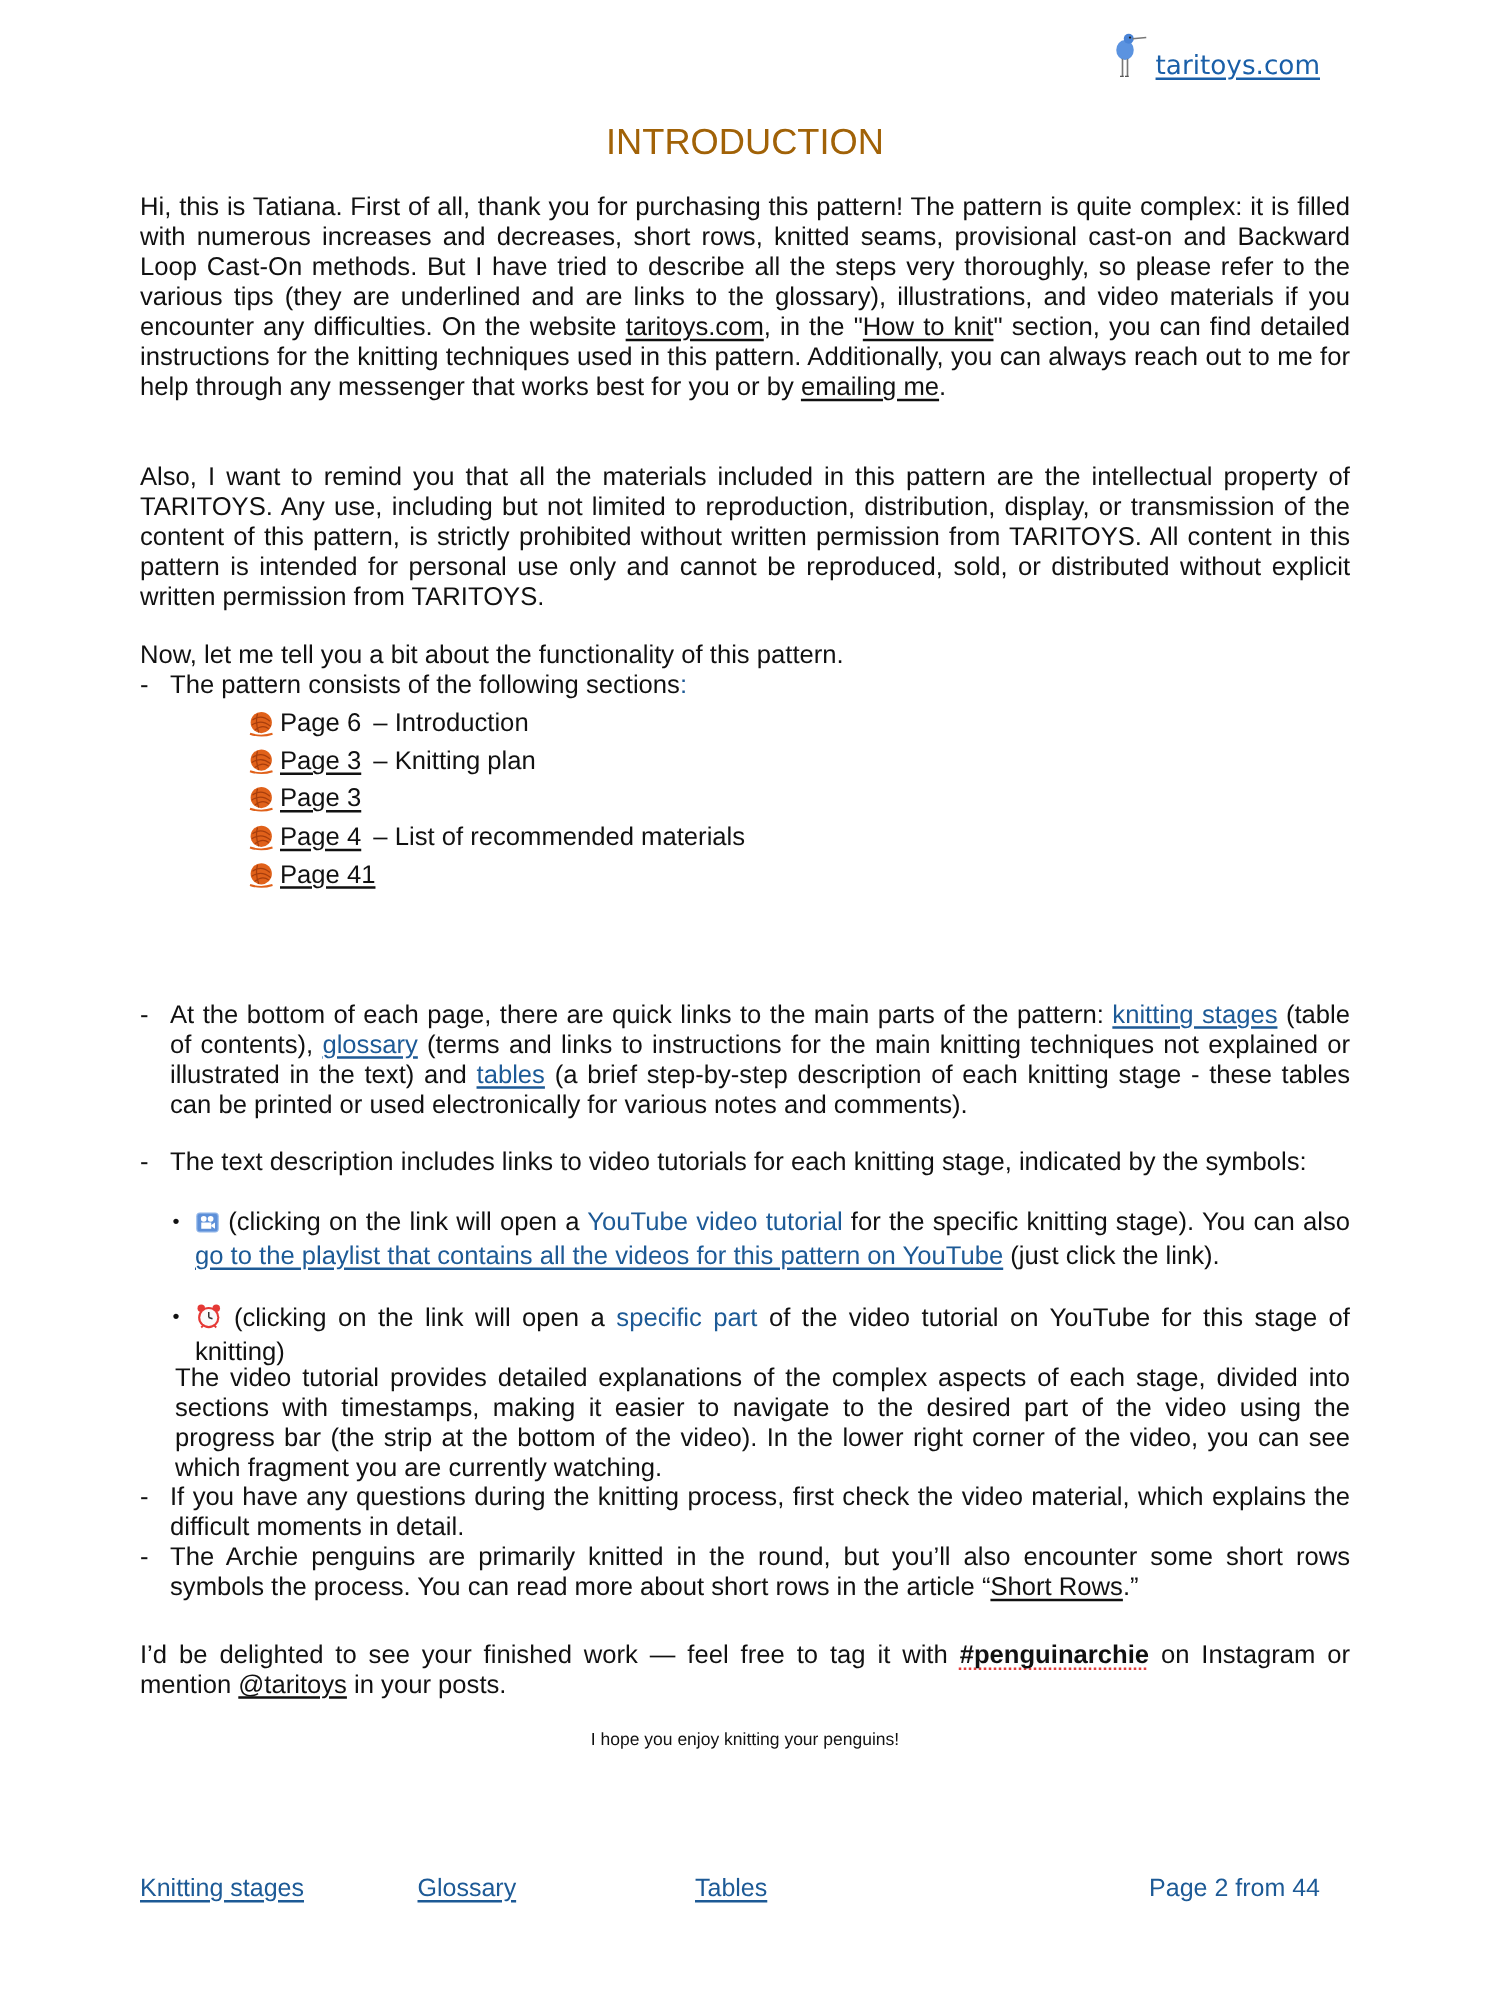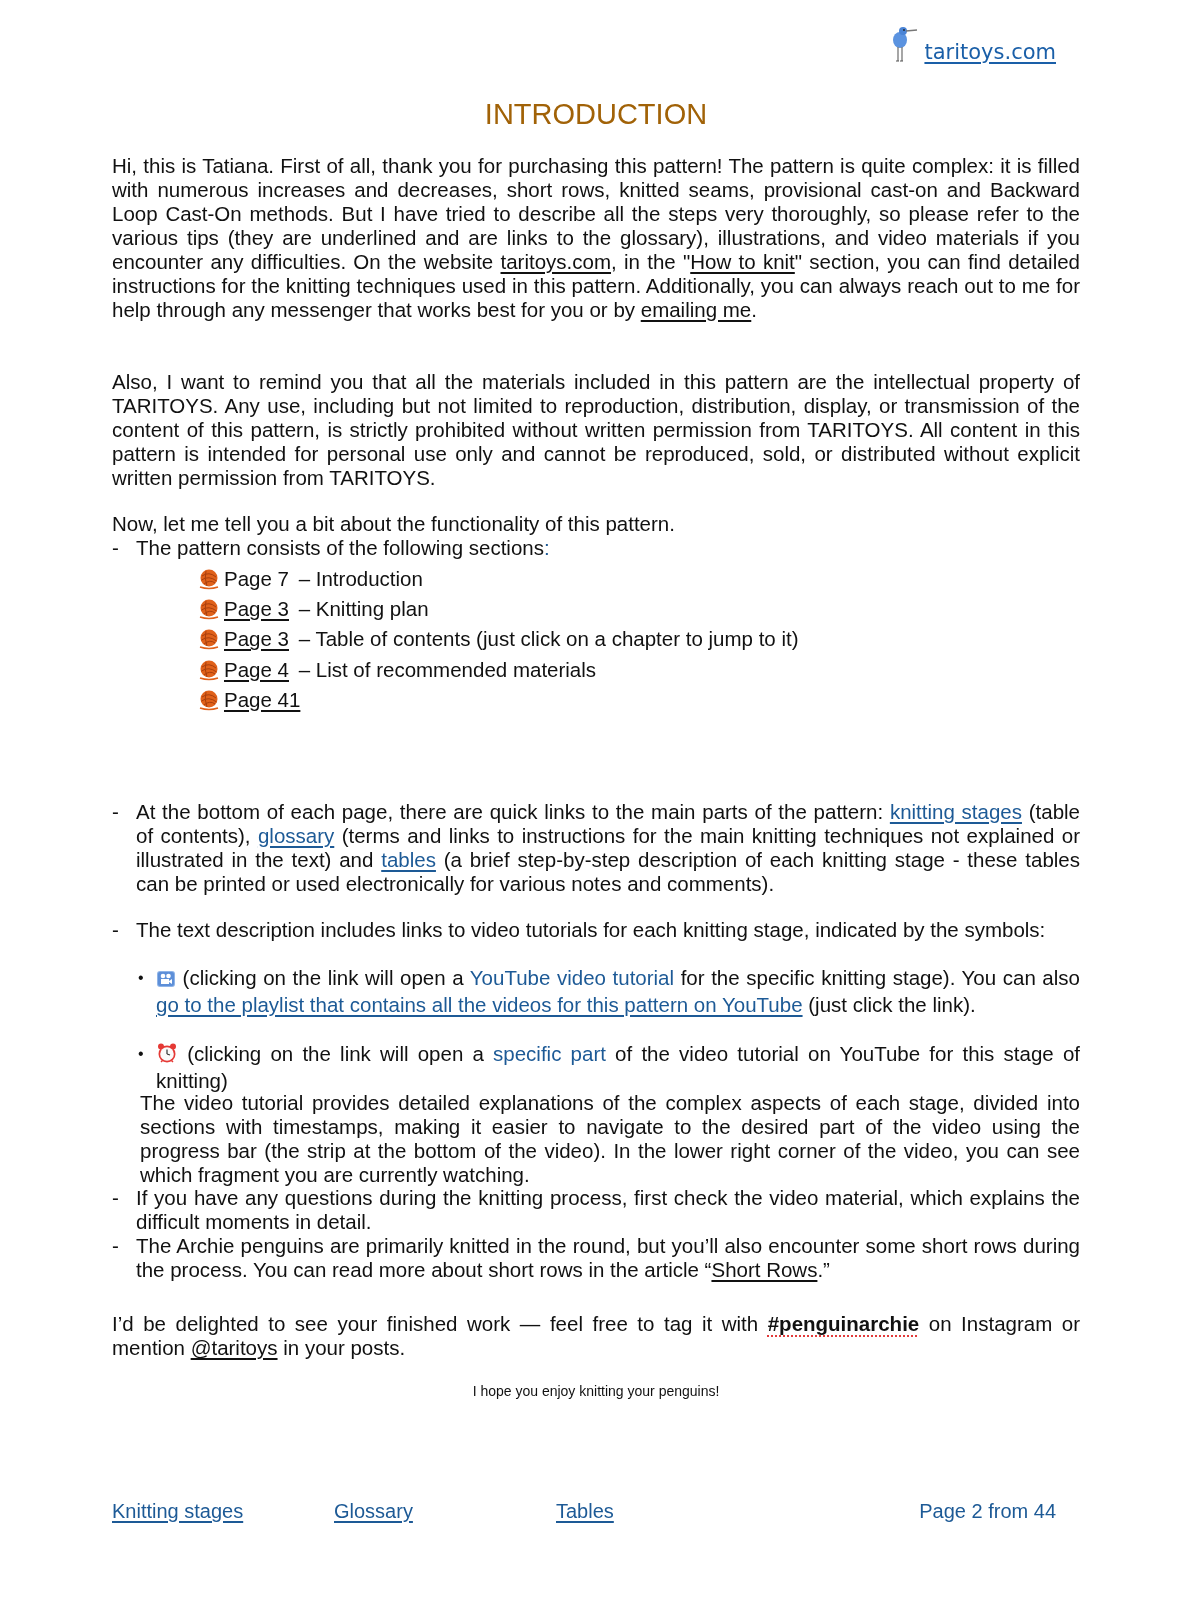--- a/index.html
+++ b/index.html
@@ -88,37 +88,37 @@
     <span class="txt"><span>The pattern consists of the following sections</span><span class="blue">:</span></span>
   </div>
 
   <div class="sections">
     <div class="sec-row">
       <span class="yarn"><svg width="22" height="22" viewBox="0 0 22 22">
             <circle cx="11" cy="10" r="8.5" fill="#e0611a"></circle>
             <path d="M4 8 Q11 3 18 9 M3.5 12 Q11 7 18.5 13 M6 16 Q12 11 17 15 M8 3 Q6 10 9 18" stroke="#a83e0c" stroke-width="1" fill="none"></path>
             <path d="M2 19 Q11 22 20 19" stroke="#e0611a" stroke-width="1.5" fill="none"></path>
           </svg></span>
-      <span>Page 7</span><span> – Introduction</span>
+      <span>Page 6</span><span> – Introduction</span>
     </div>
     <div class="sec-row">
       <span class="yarn"><svg width="22" height="22" viewBox="0 0 22 22">
             <circle cx="11" cy="10" r="8.5" fill="#e0611a"></circle>
             <path d="M4 8 Q11 3 18 9 M3.5 12 Q11 7 18.5 13 M6 16 Q12 11 17 15 M8 3 Q6 10 9 18" stroke="#a83e0c" stroke-width="1" fill="none"></path>
             <path d="M2 19 Q11 22 20 19" stroke="#e0611a" stroke-width="1.5" fill="none"></path>
           </svg></span>
       <u>Page 3</u><span> – Knitting plan</span>
     </div>
     <div class="sec-row">
       <span class="yarn"><svg width="22" height="22" viewBox="0 0 22 22">
             <circle cx="11" cy="10" r="8.5" fill="#e0611a"></circle>
             <path d="M4 8 Q11 3 18 9 M3.5 12 Q11 7 18.5 13 M6 16 Q12 11 17 15 M8 3 Q6 10 9 18" stroke="#a83e0c" stroke-width="1" fill="none"></path>
             <path d="M2 19 Q11 22 20 19" stroke="#e0611a" stroke-width="1.5" fill="none"></path>
           </svg></span>
-      <u>Page 3</u><span> – Table of contents (just click on a chapter to jump to it)</span>
+      <u>Page 3</u>
     </div>
     <div class="sec-row">
       <span class="yarn"><svg width="22" height="22" viewBox="0 0 22 22">
             <circle cx="11" cy="10" r="8.5" fill="#e0611a"></circle>
             <path d="M4 8 Q11 3 18 9 M3.5 12 Q11 7 18.5 13 M6 16 Q12 11 17 15 M8 3 Q6 10 9 18" stroke="#a83e0c" stroke-width="1" fill="none"></path>
             <path d="M2 19 Q11 22 20 19" stroke="#e0611a" stroke-width="1.5" fill="none"></path>
           </svg></span>
       <u>Page 4</u><span> – List of recommended materials</span>
     </div>
     <div class="sec-row">
@@ -173,21 +173,21 @@
 
   <p class="para" style="top:1091px; left:28px; width:940px;">The video tutorial provides detailed explanations of the complex aspects of each stage, divided into sections with timestamps, making it easier to navigate to the desired part of the video using the progress bar (the strip at the bottom of the video). In the lower right corner of the video, you can see which fragment you are currently watching.</p>
 
   <div class="dash-item" style="top:1186px;">
     <span class="dash">-</span>
     <span class="txt">If you have any questions during the knitting process, first check the video material, which explains the difficult moments in detail.</span>
   </div>
 
   <div class="dash-item" style="top:1234px;">
     <span class="dash">-</span>
-    <span class="txt"><span>The Archie penguins are primarily knitted in the round, but you’ll also encounter some short rows during the process. You can read more about short rows in the article “</span><u>Short Rows</u><span>.”</span></span>
+    <span class="txt"><span>The Archie penguins are primarily knitted in the round, but you’ll also encounter some short rows symbols the process. You can read more about short rows in the article “</span><u>Short Rows</u><span>.”</span></span>
   </div>
 
   <p class="para" style="top:1312px;">
     <span>I’d be delighted to see your finished work — feel free to tag it with </span><span class="hashtag">#penguinarchie</span><span> on Instagram or mention </span><u>@taritoys</u><span> in your posts.</span>
   </p>
 
   <div class="center-line" style="top:1383px;">I hope you enjoy knitting your penguins!</div>
 
   <div class="footer">
     <a style="left:0;">Knitting stages</a>

